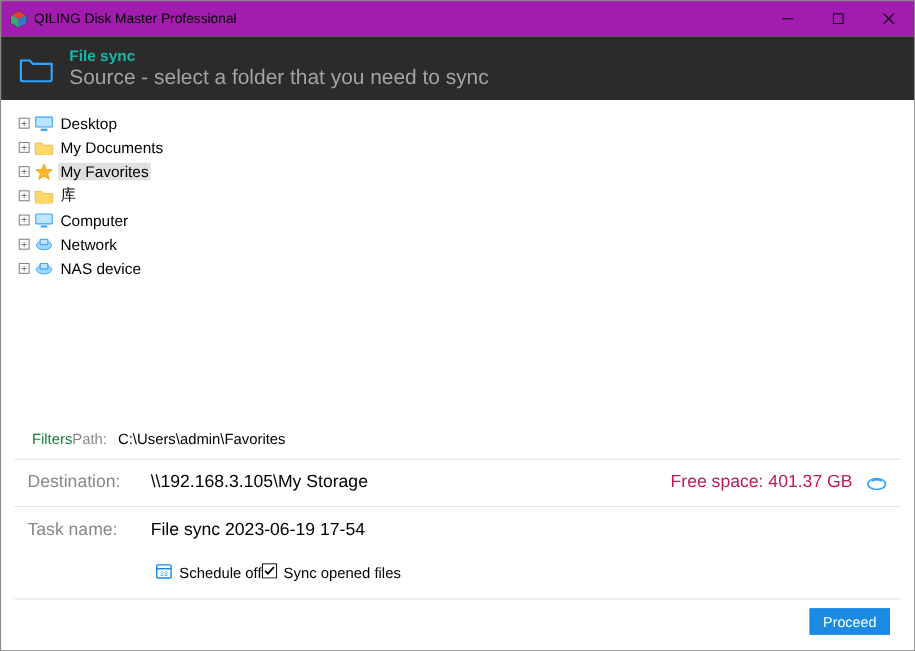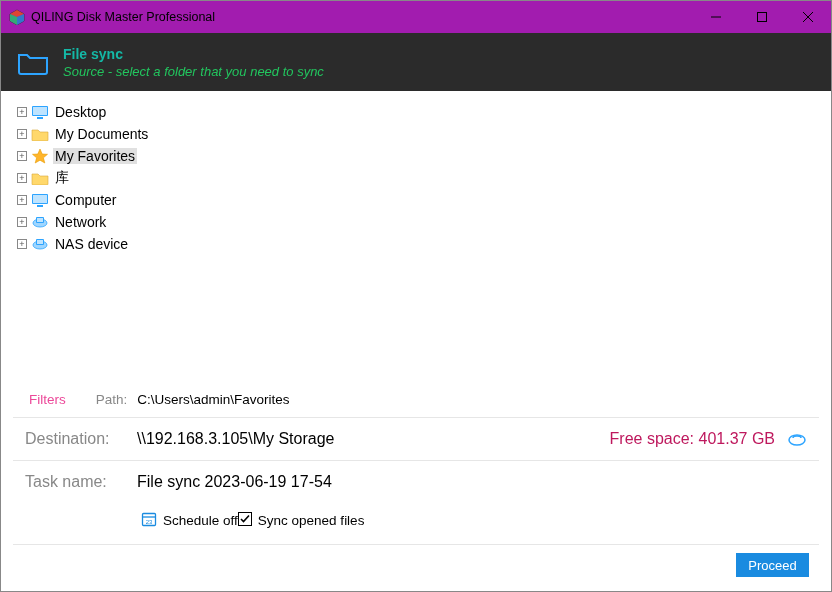--- a/index.html
+++ b/index.html
@@ -8,30 +8,30 @@
 .titlebar { height: 32px; display: flex; align-items: center; padding-left: 8px; background: #a21caf; }
 .titlebar .logo { width: 16px; height: 16px; margin-right: 6px; }
 .titlebar .title { font-size: 12.5px; color: #000; flex: 0 0 auto; }
 .titlebar .spacer { flex: 1; }
 .titlebar .winbtn { width: 46px; height: 32px; display: flex; align-items: center; justify-content: center; cursor: pointer; }
 .titlebar .winbtn svg { stroke: #000; }
 .header { background: #2b2b2b; height: 58px; display: flex; align-items: center; padding: 0 16px; }
 .header .big-icon { width: 34px; height: 26px; margin-right: 12px; }
 .header .texts { display: flex; flex-direction: column; }
 .header .h1 { color: #14b8a6; font-size: 14px; font-weight: 700; }
-.header .h2 { color: #22c55e; font-size: 13px; margin-top: 2px; font-style: italic; }
+.header .h2 { color: #a3a3a3; font-size: 19px; margin-top: 2px; }
 .body { flex: 1; display: flex; flex-direction: column; background: #fff; }
 .tree { padding: 10px 16px 4px 16px; flex: 1; overflow: auto; }
 .tree-row { display: flex; align-items: center; height: 22px; font-size: 14px; color: #000; cursor: pointer; }
 .tree-row .exp { width: 10px; height: 10px; border: 1px solid #888; margin-right: 4px; display: flex; align-items: center; justify-content: center; font-size: 9px; line-height: 1; color: #555; }
 .tree-row .ic { width: 18px; height: 16px; margin-right: 4px; display: flex; align-items: center; justify-content: center; }
 .tree-row .lbl.sel { background: #e0e0e0; }
 .tree-row .lbl { padding: 0 2px; }
 .filters { display: flex; align-items: center; padding: 8px 28px 10px 28px; font-size: 13.5px; }
-.filters .flt { color: #ec4899; margin-right: 30px; }
+.filters .flt { color: #15803d; }
 .filters .lbl { color: #888; margin-right: 10px; }
 .filters .pth { color: #000; }
 .divider { height: 1px; background: #e6e6e6; margin: 0 12px; }
 .row { display: flex; align-items: center; padding: 12px 24px; font-size: 16px; }
 .row .lab { color: #888; width: 112px; }
 .row .val { color: #000; }
 .row .spacer { flex: 1; }
 .row .free { color: #be185d; margin-right: 12px; }
 .row .nas { width: 20px; height: 16px; }
 .opts { display: flex; align-items: center; padding: 8px 24px 14px 140px; font-size: 13.5px; }

